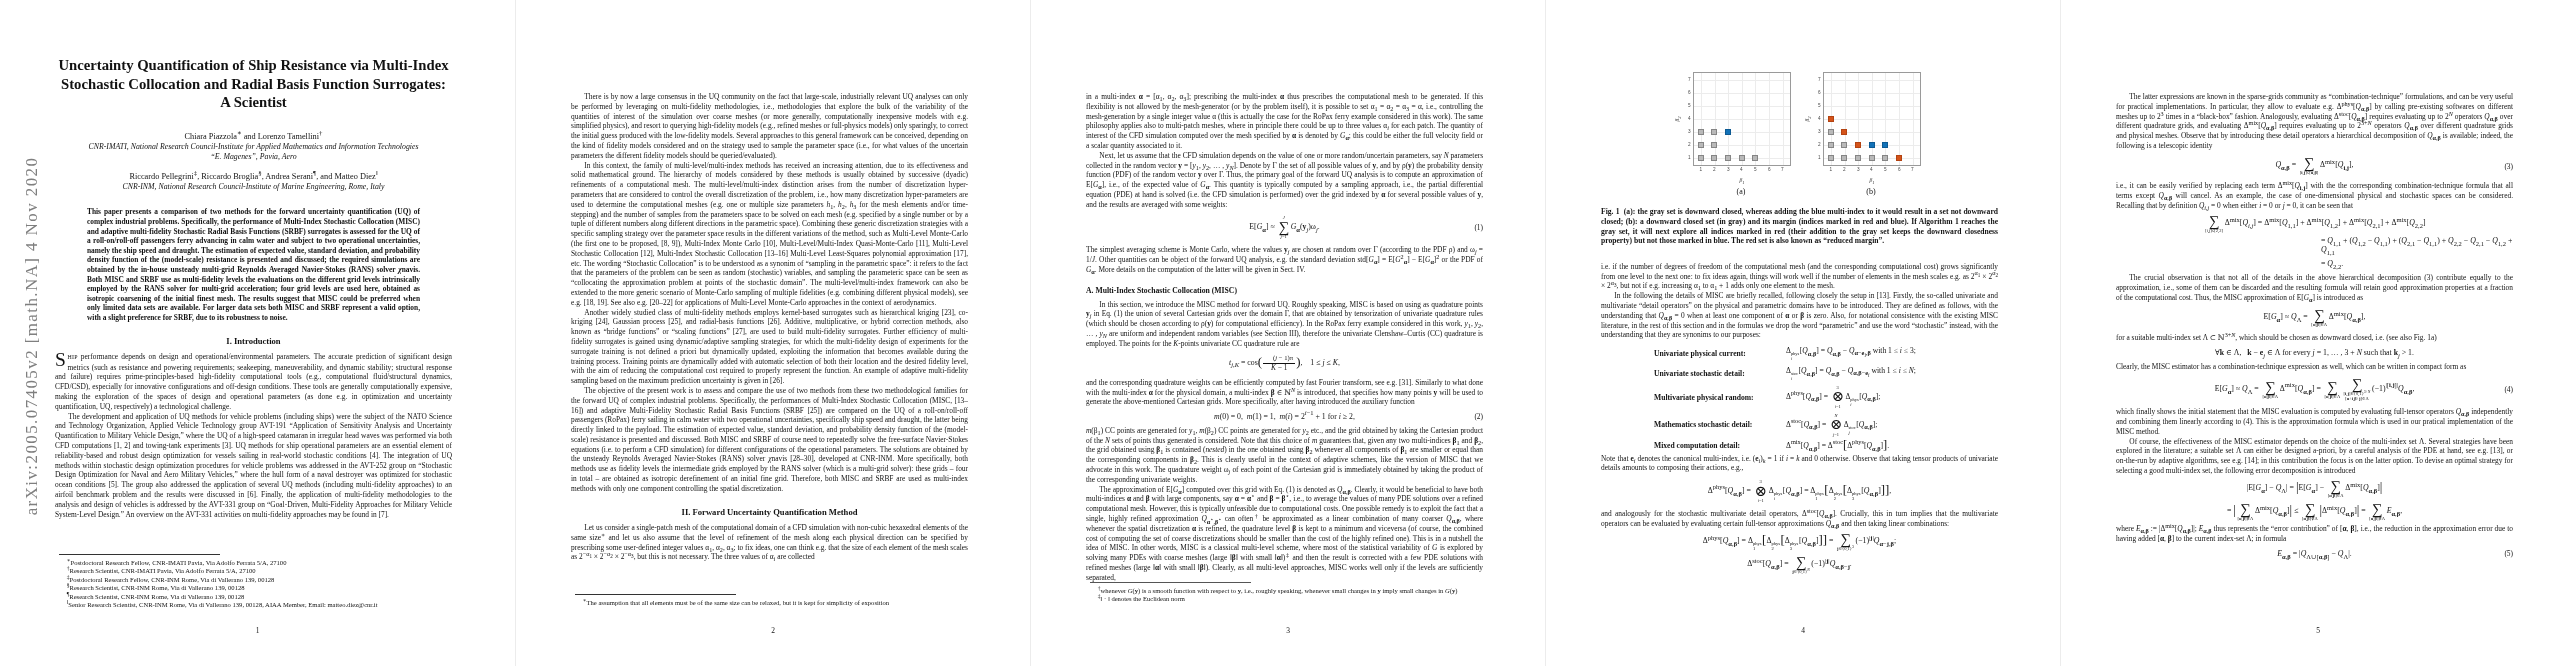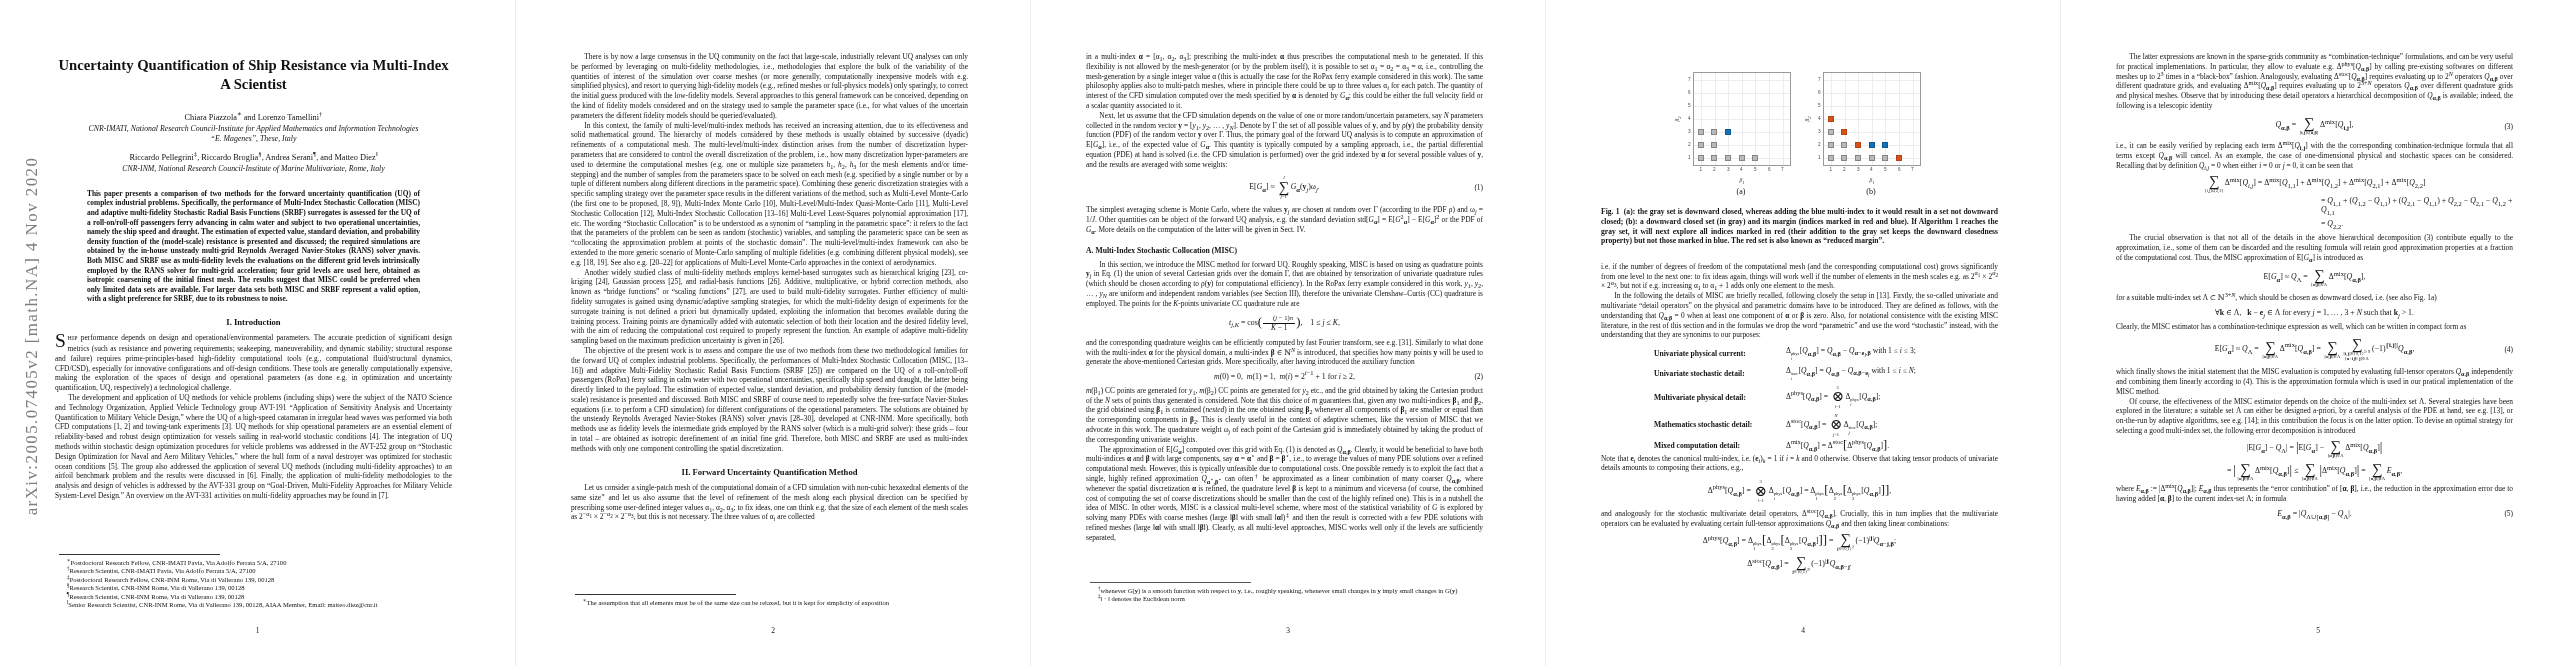--- a/index.html
+++ b/index.html
@@ -1,21 +1,21 @@
 <!DOCTYPE html>
 <html style="font-size:9px"><head>
 <meta charset="utf-8">
 <style>
   html,body{margin:0;padding:0;background:#ffffff;}
   body{width:2576px;height:667px;font-family:"Liberation Serif","DejaVu Serif","DejaVu Sans",serif;color:#121212;}
   .canvas{position:relative;width:2576px;height:667px;display:flex;background:#fff;}
   .page{position:relative;width:515px;height:667px;background:#fff;overflow:hidden;box-sizing:border-box;}
   .page + .page{border-left:0.6px solid #ececec;}
   .body{position:absolute;left:55px;width:397px;top:0;}
-  .pad100{padding-top:56px;} .pad108{padding-top:52px;} .pad372{padding-top:207px;}
+  .pad100{padding-top:56px;} .pad108{padding-top:92px;} .pad372{padding-top:207px;}
   p{margin:0;font-size:7.4px;line-height:9.8px;text-align:justify;}
   .in{text-indent:13.3px;}
   .titleline{text-align:center;font-weight:bold;font-size:14.7px;line-height:18.6px;}
   .authors{text-align:center;font-size:8.3px;margin-top:20px;line-height:10.6px;}
   .authors2{text-align:center;font-size:8.3px;margin-top:9.4px;line-height:10.6px;}
   .affil{text-align:center;font-style:italic;font-size:7.8px;line-height:10px;}
   .abstract{margin-top:15px;padding:0 32px;font-weight:bold;font-size:7.4px;line-height:9.6px;text-align:justify;}
   .hcenter{text-align:center;font-weight:bold;font-size:8.6px;margin:13.3px 0 6.1px 0;}
   .hsub{font-weight:bold;font-size:7.7px;margin:11px 0 5px 0;text-align:left;}
   .dc{float:left;font-size:19.5px;line-height:16px;padding-right:1.7px;font-weight:normal;}
@@ -62,26 +62,27 @@
 </style>
 </head>
 <body>
 
 <div class="canvas">
 
   <div class="page">
     <div class="arxiv">arXiv:2005.07405v2  [math.NA]  4 Nov 2020</div>
     <div class="body pad100">
       <div class="titleline">Uncertainty Quantification of Ship Resistance via Multi-Index</div>
+      <div class="titleline">Stochastic Collocation and Radial Basis Function Surrogates:</div>
       <div class="titleline">A Scientist</div>
       <div class="authors">Chiara Piazzola<sup>∗</sup> and Lorenzo Tamellini<sup>†</sup></div>
       <div class="affil">CNR-IMATI, National Research Council-Institute for Applied Mathematics and Information Technologies</div>
-      <div class="affil">“E. Magenes”, These, Italy</div>
+      <div class="affil">“E. Magenes”, Pavia, Aero</div>
       <div class="authors2">Riccardo Pellegrini<sup>‡</sup>, Riccardo Broglia<sup>§</sup>, Andrea Serani<sup>¶</sup>, and Matteo Diez<sup>‖</sup></div>
-      <div class="affil">CNR-INM, National Research Council-Institute of Marine Multivariate, Rome, Italy</div>
+      <div class="affil">CNR-INM, National Research Council-Institute of Marine Engineering, Rome, Italy</div>
       <p class="abstract">This paper presents a comparison of two methods for the forward uncertainty quantification (UQ) of complex industrial problems. Specifically, the performance of Multi-Index Stochastic Collocation (MISC) and adaptive multi-fidelity Stochastic Radial Basis Functions (SRBF) surrogates is assessed for the UQ of a roll-on/roll-off passengers ferry advancing in calm water and subject to two operational uncertainties, namely the ship speed and draught. The estimation of expected value, standard deviation, and probability density function of the (model-scale) resistance is presented and discussed; the required simulations are obtained by the in-house unsteady multi-grid Reynolds Averaged Navier-Stokes (RANS) solver <i>χ</i>navis. Both MISC and SRBF use as multi-fidelity levels the evaluations on the different grid levels intrinsically employed by the RANS solver for multi-grid acceleration; four grid levels are used here, obtained as isotropic coarsening of the initial finest mesh. The results suggest that MISC could be preferred when only limited data sets are available. For larger data sets both MISC and SRBF represent a valid option, with a slight preference for SRBF, due to its robustness to noise.</p>
       <div class="hcenter">I. Introduction</div>
       <p><span class="dc">S</span><span class="sc">HIP</span> performance depends on design and operational/environmental parameters. The accurate prediction of significant design metrics (such as resistance and powering requirements; seakeeping, maneuverability, and dynamic stability; structural response and failure) requires prime-principles-based high-fidelity computational tools (e.g., computational fluid/structural dynamics, CFD/CSD), especially for innovative configurations and off-design conditions. These tools are generally computationally expensive, making the exploration of the spaces of design and operational parameters (as done e.g. in optimization and uncertainty quantification, UQ, respectively) a technological challenge.</p>
       <p class="in">The development and application of UQ methods for vehicle problems (including ships) were the subject of the NATO Science and Technology Organization, Applied Vehicle Technology group AVT-191 “Application of Sensitivity Analysis and Uncertainty Quantification to Military Vehicle Design,” where the UQ of a high-speed catamaran in irregular head waves was performed via both CFD computations [1, 2] and towing-tank experiments [3]. UQ methods for ship operational parameters are an essential element of reliability-based and robust design optimization for vessels sailing in real-world stochastic conditions [4]. The integration of UQ methods within stochastic design optimization procedures for vehicle problems was addressed in the AVT-252 group on “Stochastic Design Optimization for Naval and Aero Military Vehicles,” where the hull form of a naval destroyer was optimized for stochastic ocean conditions [5]. The group also addressed the application of several UQ methods (including multi-fidelity approaches) to an airfoil benchmark problem and the results were discussed in [6]. Finally, the application of multi-fidelity methodologies to the analysis and design of vehicles is addressed by the AVT-331 group on “Goal-Driven, Multi-Fidelity Approaches for Military Vehicle System-Level Design.” An overview on the AVT-331 activities on multi-fidelity approaches may be found in [7].</p>
     </div>
     <div class="fnblock" style="top:554px;">
       <div class="fnrule"></div>
       <p class="fn"><sup>∗</sup>Postdoctoral Research Fellow, CNR-IMATI Pavia, Via Adolfo Ferrata 5/A, 27100</p>
       <p class="fn"><sup>†</sup>Research Scientist, CNR-IMATI Pavia, Via Adolfo Ferrata 5/A, 27100</p>
       <p class="fn"><sup>‡</sup>Postdoctoral Research Fellow, CNR-INM Rome, Via di Vallerano 139, 00128</p>
@@ -254,21 +255,21 @@
               </span>[<i>Q</i><sub><b>α</b>,<b>β</b></sub>] = <i>Q</i><sub><b>α</b>,<b>β</b></sub> − <i>Q</i><sub><b>α</b>−<b>e</b><sub><i>i</i></sub>,<b>β</b></sub> with 1 ≤ <i>i</i> ≤ 3;</span>
         </div>
         <div class="det">
           <span class="detl">Univariate stochastic detail:</span>
           <span class="detf">Δ<span class="dss">
                 <span>stoc</span>
                 <span><i>i</i></span>
               </span>[<i>Q</i><sub><b>α</b>,<b>β</b></sub>] = <i>Q</i><sub><b>α</b>,<b>β</b></sub> − <i>Q</i><sub><b>α</b>,<b>β</b>−<b>e</b><sub><i>i</i></sub></sub> with 1 ≤ <i>i</i> ≤ <i>N</i>;</span>
         </div>
         <div class="det">
-          <span class="detl">Multivariate physical detail:</span>
+          <span class="detl">Multivariate physical random:</span>
           <span class="detf">Δ<sup>phys</sup>[<i>Q</i><sub><b>α</b>,<b>β</b></sub>] = <span class="sum">
                 <span class="lim">3</span>
                 <span class="op">⊗</span>
                 <span class="lim"><i>i</i>=1</span>
               </span>Δ<span class="dss">
                 <span>phys</span>
                 <span><i>i</i></span>
               </span>[<i>Q</i><sub><b>α</b>,<b>β</b></sub>];</span>
         </div>
         <div class="det">

